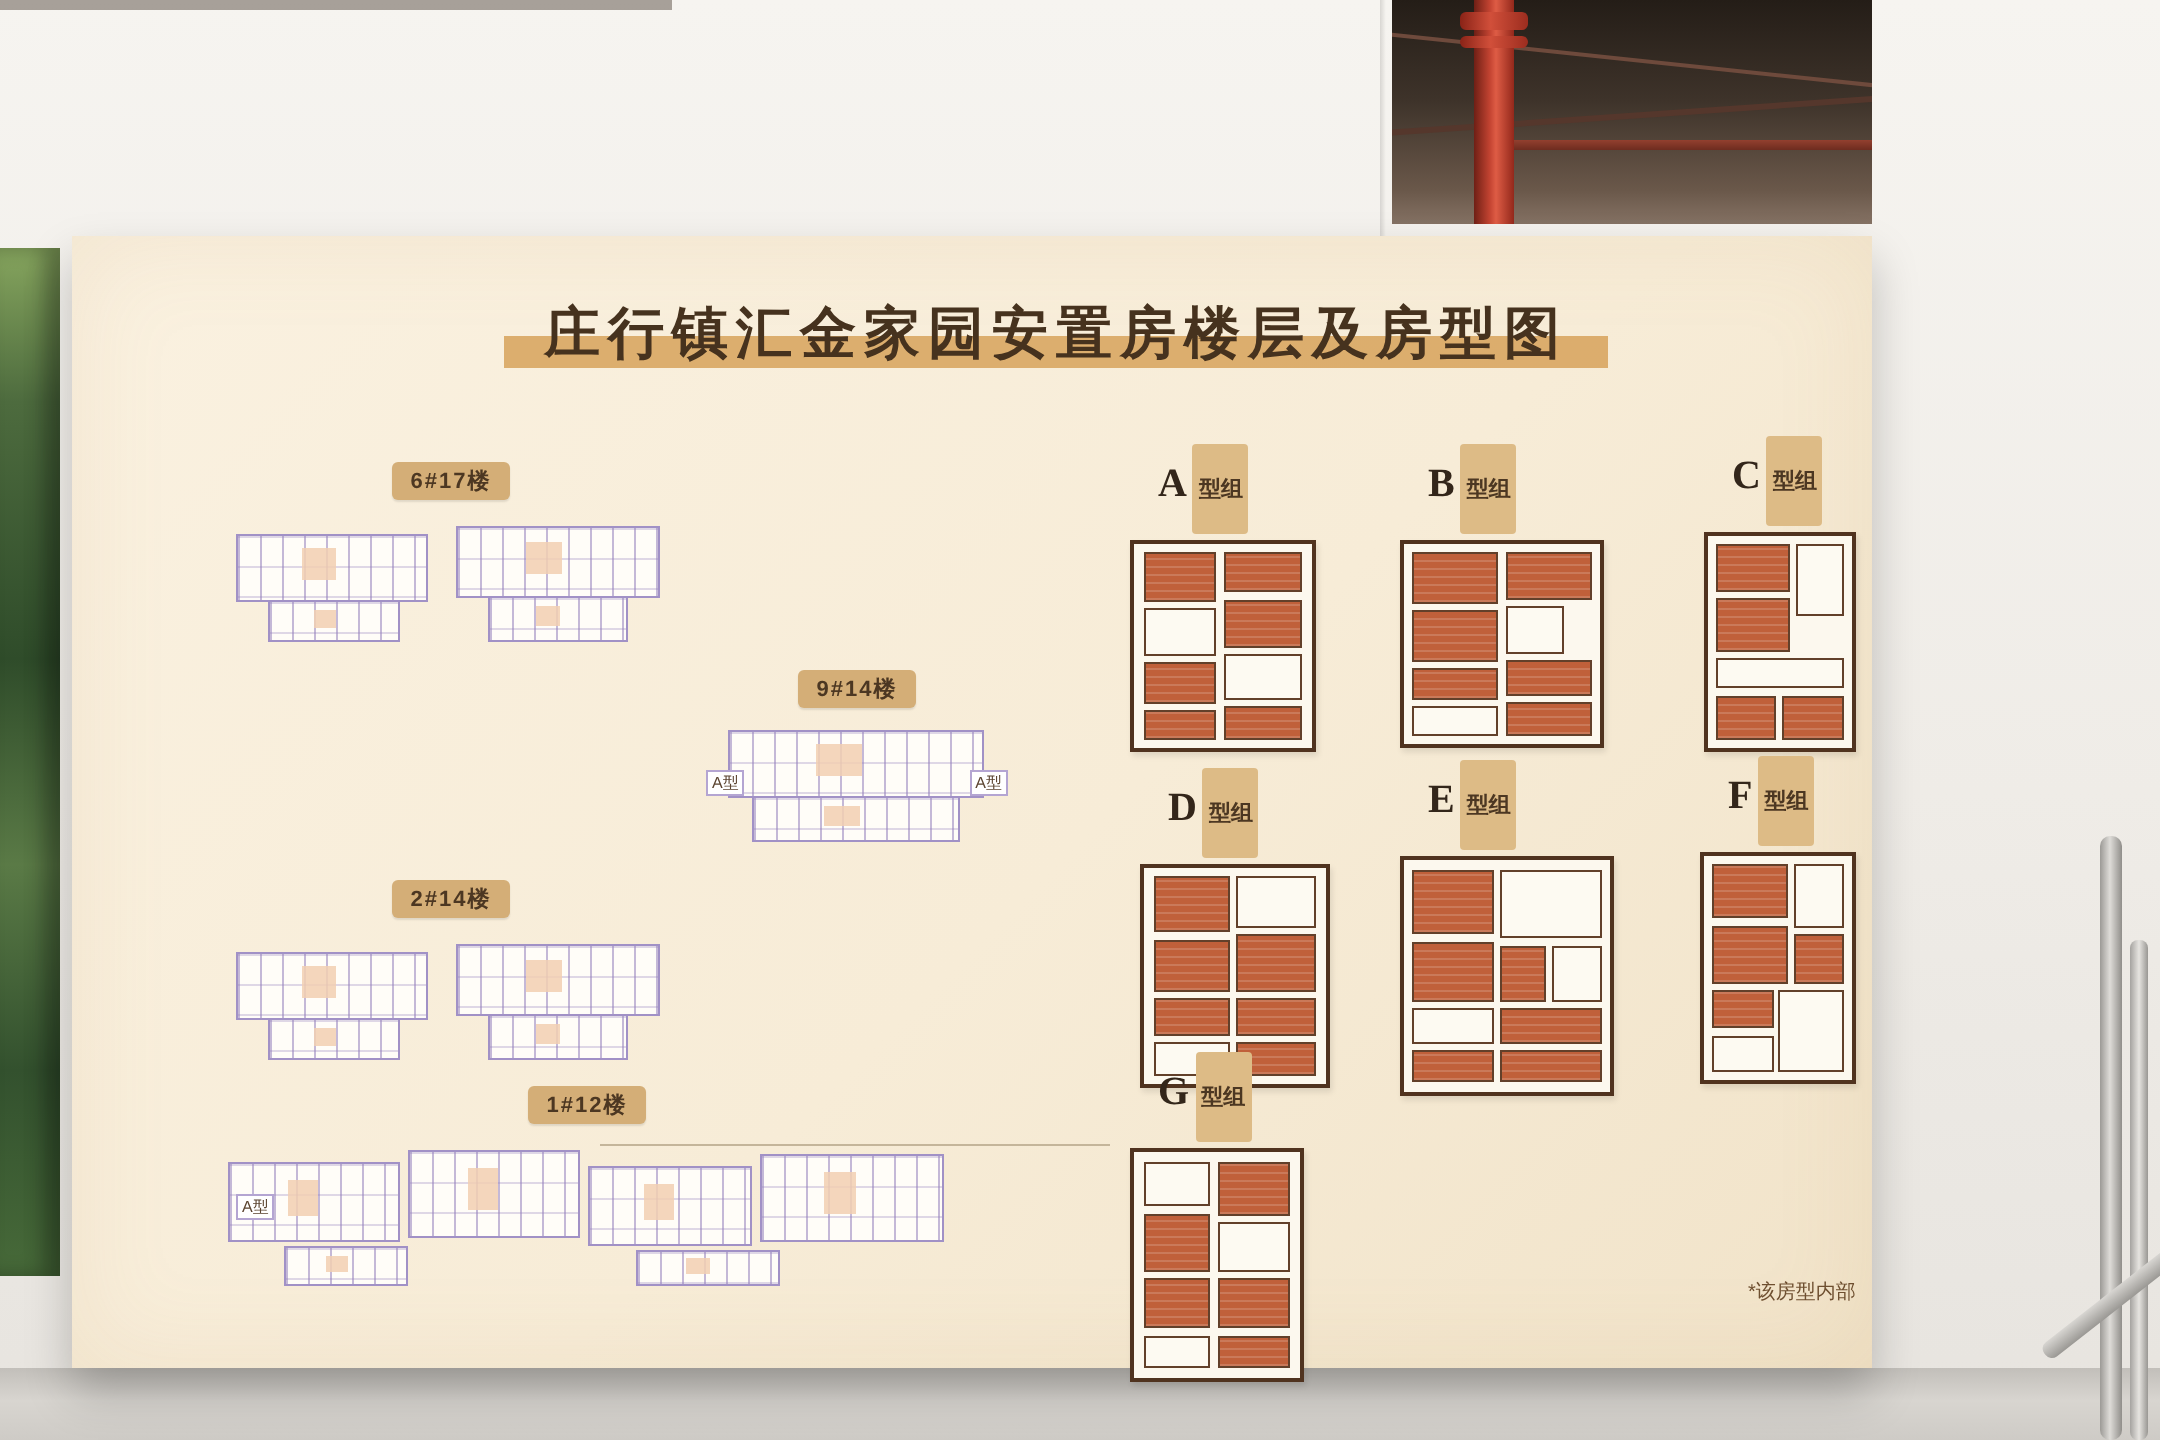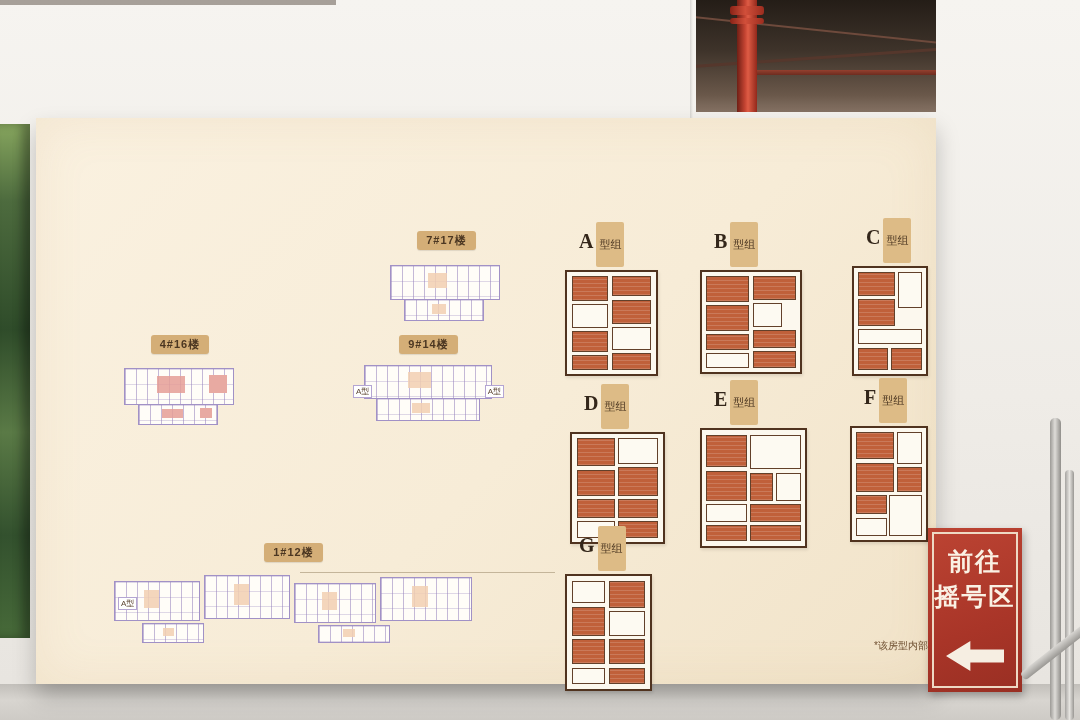--- a/index.html
+++ b/index.html
@@ -54,21 +54,21 @@
   .wing::after{content:"";position:absolute;left:34%;top:20%;width:18%;height:48%;background:#f2cfb2;opacity:.85}
   .pink .wing::after{background:#e59e96;width:26%;left:30%}
   .pink .wing::before{content:"";position:absolute;right:6%;top:18%;width:16%;height:52%;background:#e8aaa2}
   .endtag{position:absolute;font-size:8px;color:#5b4430;background:#fff;border:1px solid #b4a5d2;padding:0 2px;line-height:11px;z-index:2}
   .extline{position:absolute;top:5px;left:188px;width:255px;border-top:1px solid #c4b59a}
 
   
   .unit{position:absolute}
   .unit-label{margin-left:14px;margin-bottom:3px;display:flex;align-items:baseline;gap:3px}
   .ul-letter{font-family:"Liberation Serif",serif;font-size:20px;font-weight:bold;color:#33261a;line-height:20px}
-  .ul-suffix{font-size:11px;font-weight:normal;color:#4c3722;background:#ddbb86;padding:15px 3px;border-radius:2px}
+  .ul-suffix{font-size:11px;font-weight:bold;color:#4c3722;background:#ddbb86;padding:15px 3px;border-radius:2px}
   .plan{position:relative;border:2px solid #50331f;background:#fcf8ee;box-shadow:1px 2px 3px rgba(0,0,0,.10)}
   .room{position:absolute;border:1px solid #62402a;background:#fdfaf2}
   .room.filled{background:#c0603a;background-image:repeating-linear-gradient(0deg,rgba(255,255,255,.16) 0 1px,transparent 1px 4px)}
 
   .footnote{position:absolute;left:838px;top:521px;width:96px;font-size:10px;color:#6e4f30;white-space:nowrap;overflow:hidden}
 
   
   .sign{left:928px;top:528px;width:94px;height:164px;z-index:6;
     background:linear-gradient(160deg,#bc4433,#a93528 60%,#992f23);
     box-shadow:2px 4px 8px rgba(0,0,0,.28)}
@@ -88,48 +88,56 @@
   <div class="abs pipe"></div>
   <div class="abs flange"></div>
   <div class="abs flange f2"></div>
   <div class="abs pipe-h"></div>
 
   <div class="abs plant"></div>
   <div class="abs floor"></div>
 
   <div class="abs board">
 
-
-
-    <div class="bldg" style="left:352px;top:113px;width:117px">
-      <span class="pill">7#17楼</span>
+    <div class="title-wrap">
+      <span class="title-hl"></span>
+      <div class="title">庄行镇汇金家园安置房楼层及房型图</div>
+    </div>
+
+    <div class="bldg" style="left:82px;top:113px;width:215px">
+      <span class="pill">6#17楼</span>
       <div class="plate" style="height:74px">
-        <div class="wing" style="left:2px;top:10px;width:110px;height:35px"></div>
-        <div class="wing" style="left:16px;top:44px;width:80px;height:22px"></div>
-      </div>
-    </div>
-
-    <div class="bldg pink" style="left:86px;top:217px;width:116px">
-      <span class="pill">4#16楼</span>
-      <div class="plate" style="height:73px">
-        <div class="wing" style="left:2px;top:9px;width:110px;height:37px"></div>
-        <div class="wing" style="left:16px;top:45px;width:80px;height:21px"></div>
-      </div>
-    </div>
+        <div class="wing" style="left:0;top:12px;width:96px;height:34px"></div>
+        <div class="wing" style="left:16px;top:45px;width:66px;height:21px"></div>
+        <div class="wing" style="left:110px;top:8px;width:102px;height:36px"></div>
+        <div class="wing" style="left:126px;top:43px;width:70px;height:23px"></div>
+      </div>
+    </div>
+
+
 
     <div class="bldg" style="left:316px;top:217px;width:153px">
       <span class="pill">9#14楼</span>
       <div class="plate" style="height:70px">
         <div class="wing" style="left:12px;top:6px;width:128px;height:34px"></div>
         <div class="wing" style="left:24px;top:39px;width:104px;height:23px"></div>
         <span class="endtag" style="left:1px;top:26px">A型</span>
         <span class="endtag" style="right:1px;top:26px">A型</span>
       </div>
     </div>
 
+    <div class="bldg" style="left:82px;top:322px;width:215px">
+      <span class="pill">2#14楼</span>
+      <div class="plate" style="height:74px">
+        <div class="wing" style="left:0;top:12px;width:96px;height:34px"></div>
+        <div class="wing" style="left:16px;top:45px;width:66px;height:21px"></div>
+        <div class="wing" style="left:110px;top:8px;width:102px;height:36px"></div>
+        <div class="wing" style="left:126px;top:43px;width:70px;height:23px"></div>
+      </div>
+    </div>
 
 
     <div class="bldg" style="left:76px;top:425px;width:363px">
       <span class="pill">1#12楼</span>
       <div class="plate" style="height:85px">
         <div class="extline"></div>
         <div class="wing" style="left:2px;top:14px;width:86px;height:40px"></div>
         <div class="wing" style="left:92px;top:8px;width:86px;height:44px"></div>
         <div class="wing" style="left:182px;top:16px;width:82px;height:40px"></div>
         <div class="wing" style="left:268px;top:10px;width:92px;height:44px"></div>
@@ -252,25 +260,18 @@
           <div class="room filled" style="left: 6%; top: 56%; width: 40%; height: 22%;"></div>
           <div class="room filled" style="left: 50%; top: 56%; width: 44%; height: 22%;"></div>
           <div class="room" style="left: 6%; top: 81%; width: 40%; height: 15%;"></div>
           <div class="room filled" style="left: 50%; top: 81%; width: 44%; height: 15%;"></div>
         </div>
     </div>
 
     <div class="footnote">*该房型内部</div>
   </div>
 
-  <div class="abs sign">
-    <div class="sign-frame">
-      <div class="sign-text">前往</div>
-      <div class="sign-text" style="margin-top:0">摇号区</div>
-      <div class="arrow"></div>
-    </div>
-  </div>
 
   <div class="abs rail1"></div>
   <div class="abs rail2"></div>
   <div class="abs rail3"></div>
 
 </div>
 
 </body></html>

